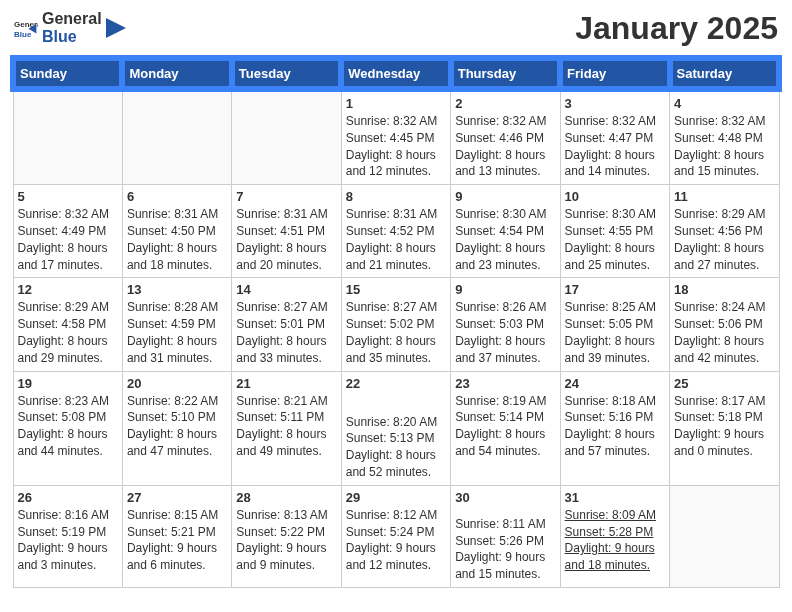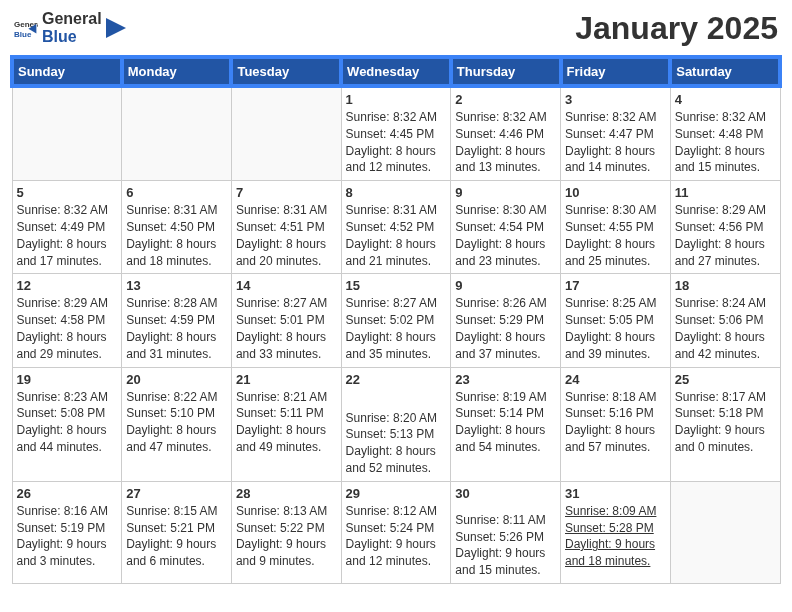--- a/index.html
+++ b/index.html
@@ -41,21 +41,21 @@
     .calendar {
       width: 100%;
       border-collapse: collapse;
     }
     .calendar th {
       background-color: #2255a4;
       color: #fff;
       padding: 5px 4px;
       font-size: 13px;
       text-align: left;
-      border: 4px solid #3b82f6;
+      border: 6px solid #3b82f6;
     }
     .calendar td {
       vertical-align: top;
       border: 1px solid #ccc;
       padding: 4px;
       width: calc(100% / 7);
       min-height: 80px;
       background: #fff;
       font-size: 10.5px;
       color: #333;
@@ -222,21 +222,21 @@
         <td>
           <div class="day-num">15</div>
           <div class="day-info" style="white-space: pre-line;">Sunrise: 8:27 AM
 Sunset: 5:02 PM
 Daylight: 8 hours
 and 35 minutes.</div>
         </td>
         <td>
           <div class="day-num">9</div>
           <div class="day-info" style="white-space: pre-line;">Sunrise: 8:26 AM
-Sunset: 5:29 PM
+Sunset: 5:03 PM
 Daylight: 8 hours
 and 37 minutes.</div>
         </td>
         <td>
           <div class="day-num">17</div>
           <div class="day-info" style="white-space: pre-line;">Sunrise: 8:25 AM
 Sunset: 5:05 PM
 Daylight: 8 hours
 and 39 minutes.</div>
         </td>

